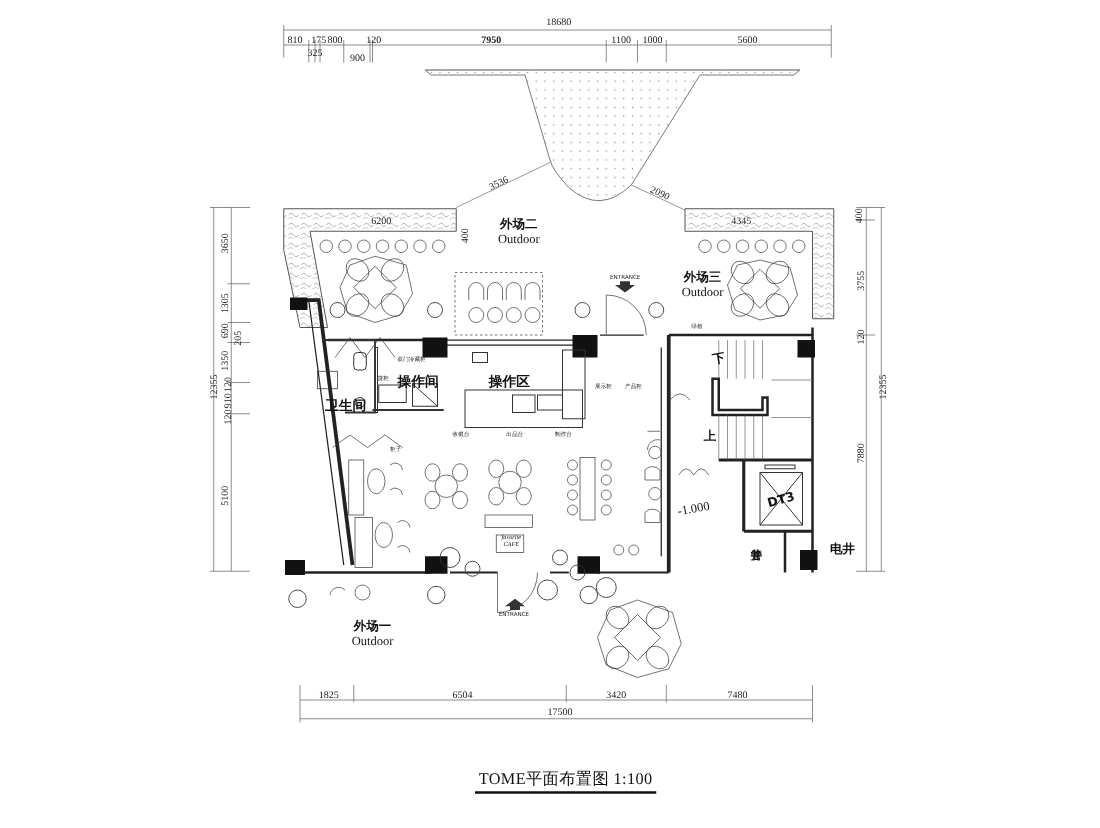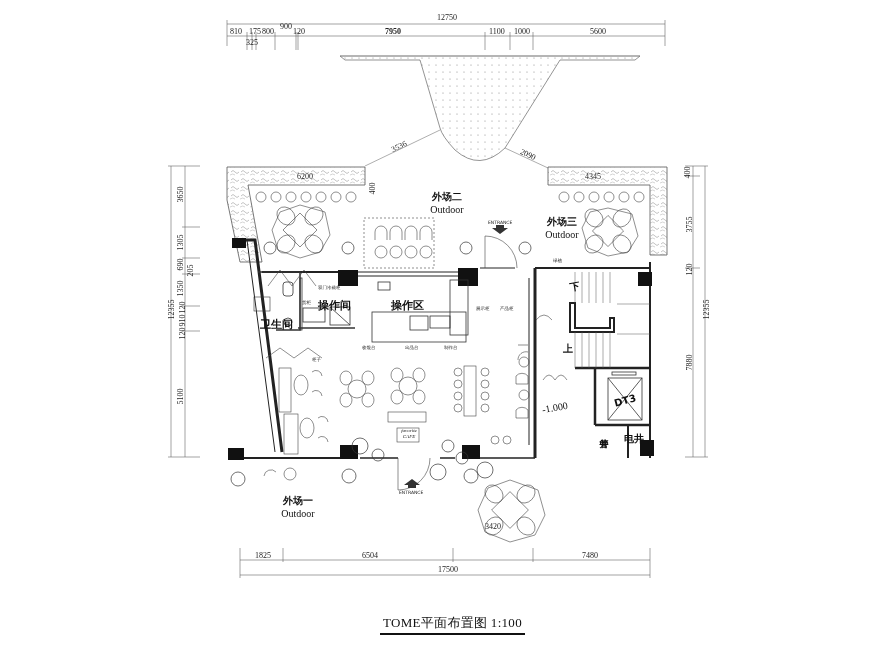--- a/index.html
+++ b/index.html
@@ -289,25 +289,25 @@
       <circle cx="471" cy="476" r="7"></circle>
     <circle cx="238" cy="479" r="7"></circle>
   </g>
 
   <polygon points="404,485 412,479 420,485 416,485 416,488 408,488 408,485" fill="#333"></polygon>
   <polygon points="492,228 500,234 508,228 504,228 504,225 496,225 496,228" fill="#333"></polygon>
 
   <line x1="380" y1="634" x2="525" y2="634" stroke="#111" stroke-width="2"></line>
 </svg>
 
-<div class="abs dim" style="left:437px;top:13px;">12750</div>
+<div class="abs dim" style="left:437px;top:13px;">18680</div>
 <div class="abs dim" style="left:230px;top:27px;">810</div>
 <div class="abs dim" style="left:249px;top:27px;">175</div>
 <div class="abs dim" style="left:262px;top:27px;">800</div>
-<div class="abs dim" style="left:280px;top:22px;">900</div>
+<div class="abs dim" style="left:280px;top:42px;">900</div>
 <div class="abs dim" style="left:293px;top:27px;">120</div>
 <div class="abs dim" style="left:385px;top:27px;font-weight:bold;">7950</div>
 <div class="abs dim" style="left:489px;top:27px;">1100</div>
 <div class="abs dim" style="left:514px;top:27px;">1000</div>
 <div class="abs dim" style="left:590px;top:27px;">5600</div>
 <div class="abs dim" style="left:246px;top:38px;">325</div>
 
 <div class="abs dim" style="left:391px;top:142px;transform:rotate(-25deg);">3536</div>
 <div class="abs dim" style="left:520px;top:150px;transform:rotate(25deg);">2090</div>
 <div class="abs dim" style="left:297px;top:172px;">6200</div>
@@ -326,46 +326,46 @@
 <div class="abs vdim" style="left:172px;top:392px;">5100</div>
 
 <div class="abs vdim" style="left:681px;top:168px;">400</div>
 <div class="abs vdim" style="left:681px;top:220px;">3755</div>
 <div class="abs vdim" style="left:683px;top:265px;">120</div>
 <div class="abs vdim" style="left:696px;top:305px;">12355</div>
 <div class="abs vdim" style="left:681px;top:358px;">7880</div>
 
 <div class="abs dim" style="left:255px;top:551px;">1825</div>
 <div class="abs dim" style="left:362px;top:551px;">6504</div>
-<div class="abs dim" style="left:485px;top:522px;text-align:right;">3420</div>
+<div class="abs dim" style="left:485px;top:551px;text-align:right;">3420</div>
 <div class="abs dim" style="left:582px;top:551px;">7480</div>
 <div class="abs dim" style="left:438px;top:565px;">17500</div>
 
-<div class="abs" style="left:393px;top:190px;width:44px;margin-left:32px;">
+<div class="abs" style="left:393px;top:172px;width:44px;">
   <div class="zone-cn">外场二</div>
   <div class="zone-en">Outdoor</div>
 </div>
 <div class="abs" style="left:542px;top:215px;width:40px;">
   <div class="zone-cn">外场三</div>
   <div class="zone-en">Outdoor</div>
 </div>
 <div class="abs" style="left:278px;top:494px;width:40px;">
   <div class="zone-cn">外场一</div>
   <div class="zone-en">Outdoor</div>
 </div>
 
 <div class="abs room-label" style="left:260px;top:317px;">卫生间</div>
 <div class="abs room-label" style="left:318px;top:298px;">操作间</div>
 <div class="abs room-label" style="left:391px;top:298px;">操作区</div>
 <div class="abs room-label" style="left:570px;top:280px;font-size:10px;transform:rotate(-10deg);">下</div>
 <div class="abs room-label" style="left:563px;top:342px;font-size:10px;">上</div>
 <div class="abs" style="left:542px;top:402px;font-size:10px;transform:rotate(-10deg);font-family:'Liberation Serif',serif;">-1.000</div>
 <div class="abs room-label" style="left:614px;top:395px;font-size:10px;transform:rotate(-15deg);">DT3</div>
 <div class="abs room-label" style="left:597px;top:432px;font-size:9px;writing-mode:vertical-rl;">管井</div>
-<div class="abs room-label" style="left:624px;top:432px;font-size:10px;">电井</div>
+<div class="abs room-label" style="left:664px;top:432px;font-size:10px;">电井</div>
 
 <div class="abs tiny" style="left:318px;top:285px;">双门冷藏柜</div>
 <div class="abs tiny" style="left:302px;top:300px;">货柜</div>
 <div class="abs tiny" style="left:362px;top:345px;">收银台</div>
 <div class="abs tiny" style="left:405px;top:345px;">出品台</div>
 <div class="abs tiny" style="left:444px;top:345px;">制作台</div>
 <div class="abs tiny" style="left:476px;top:306px;">展示柜</div>
 <div class="abs tiny" style="left:500px;top:306px;">产品柜</div>
 <div class="abs tiny" style="left:312px;top:357px;">柜子</div>
 <div class="abs tiny" style="left:553px;top:258px;">绿植</div>

